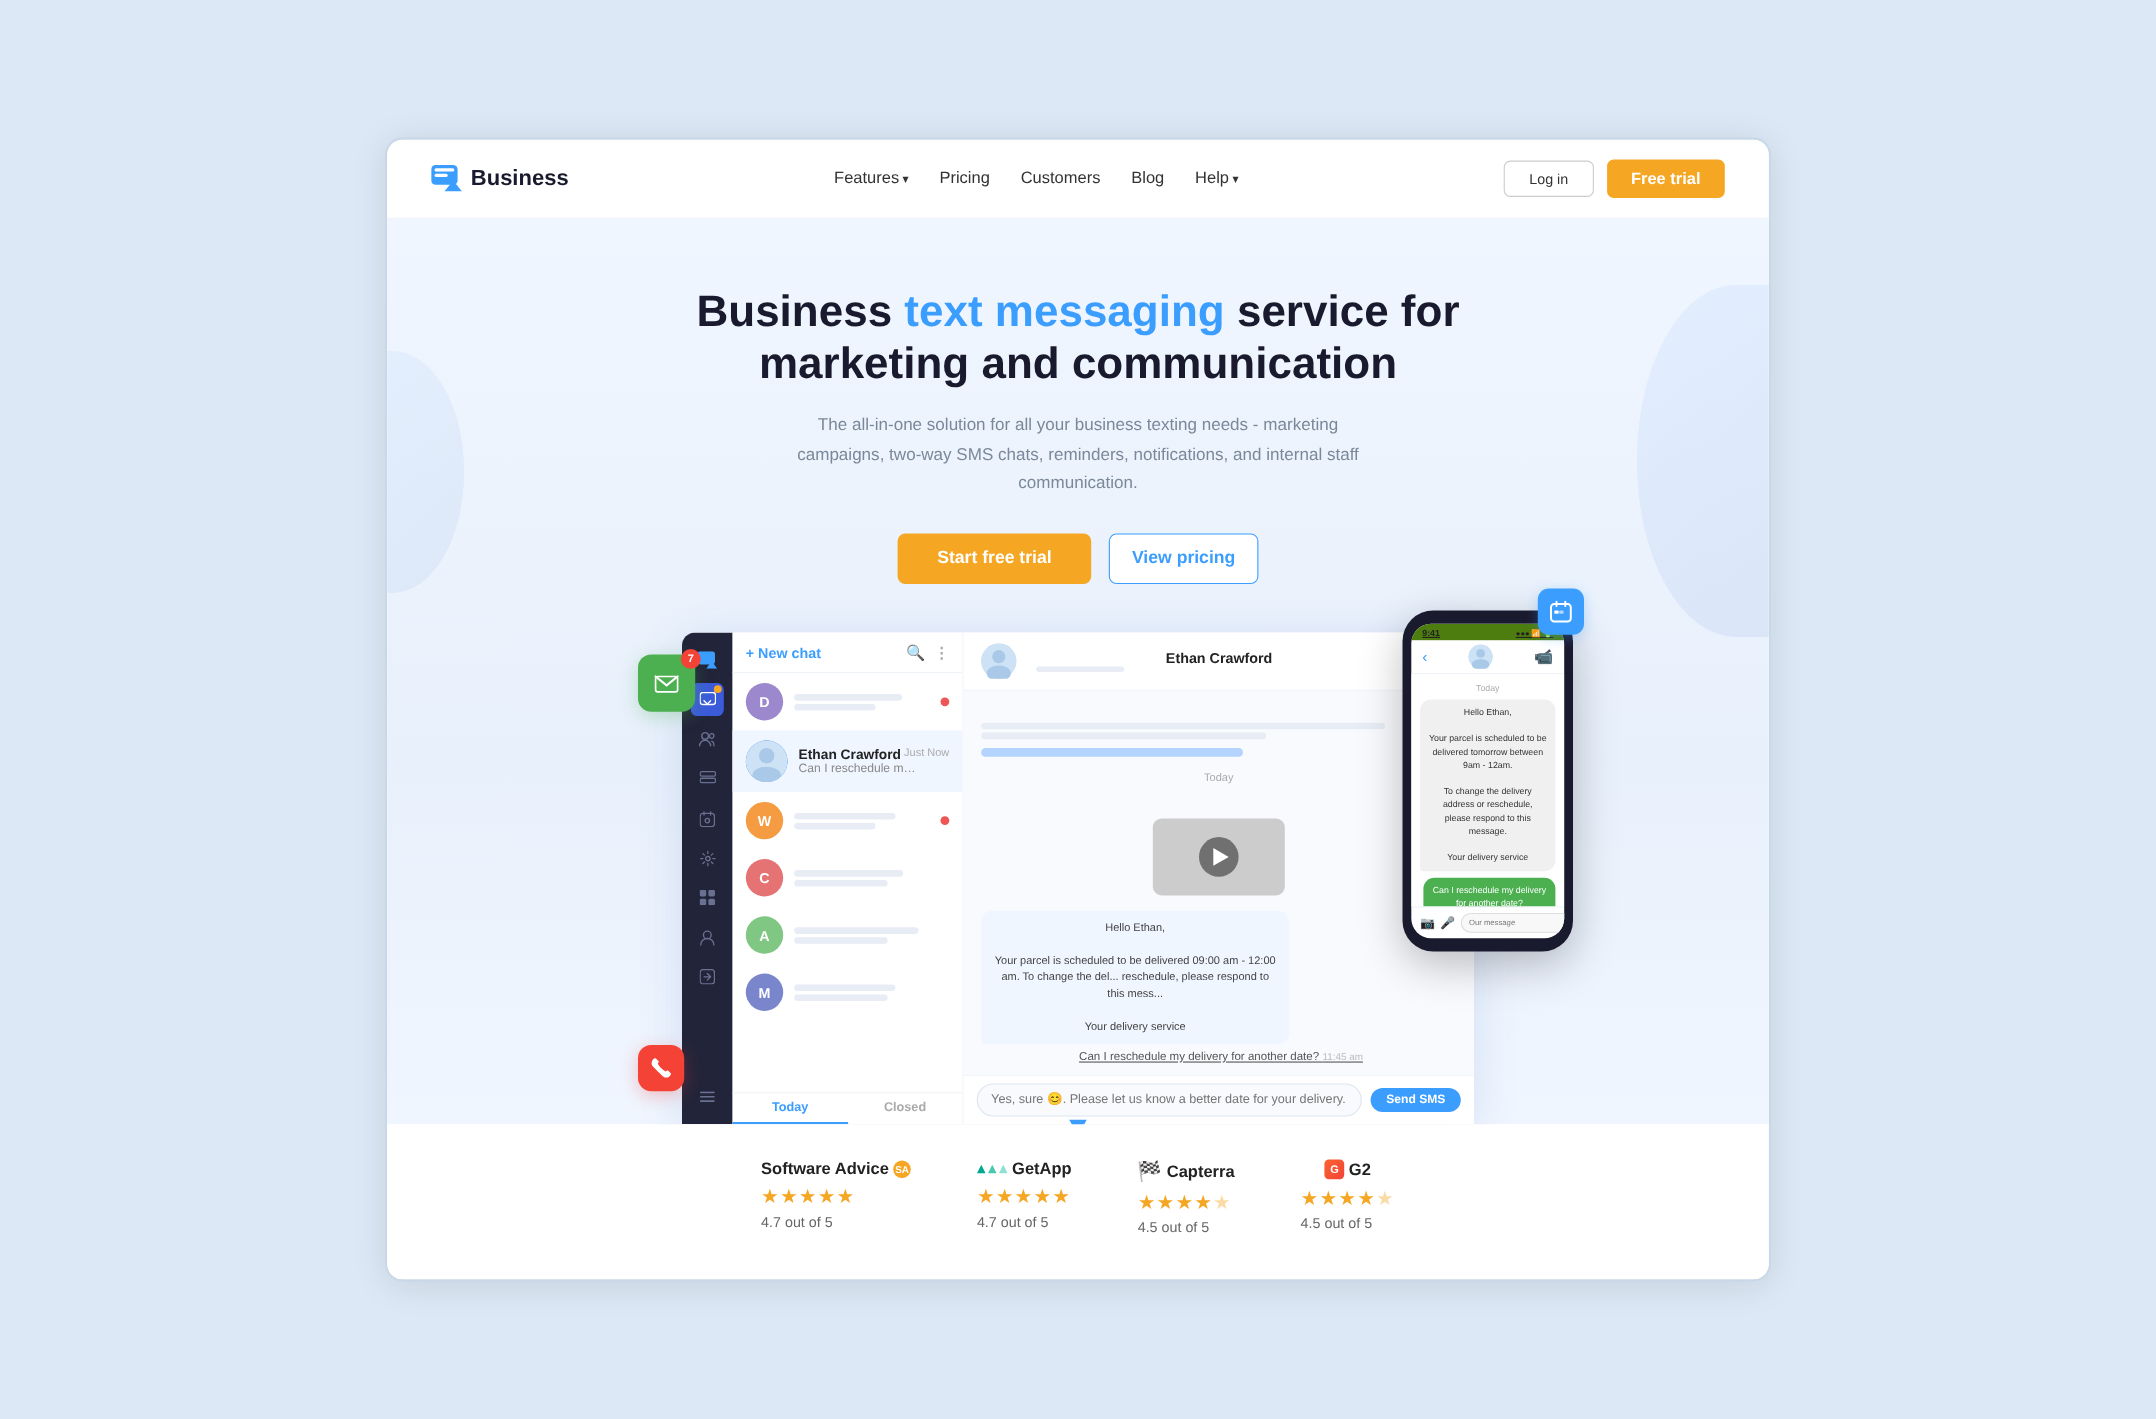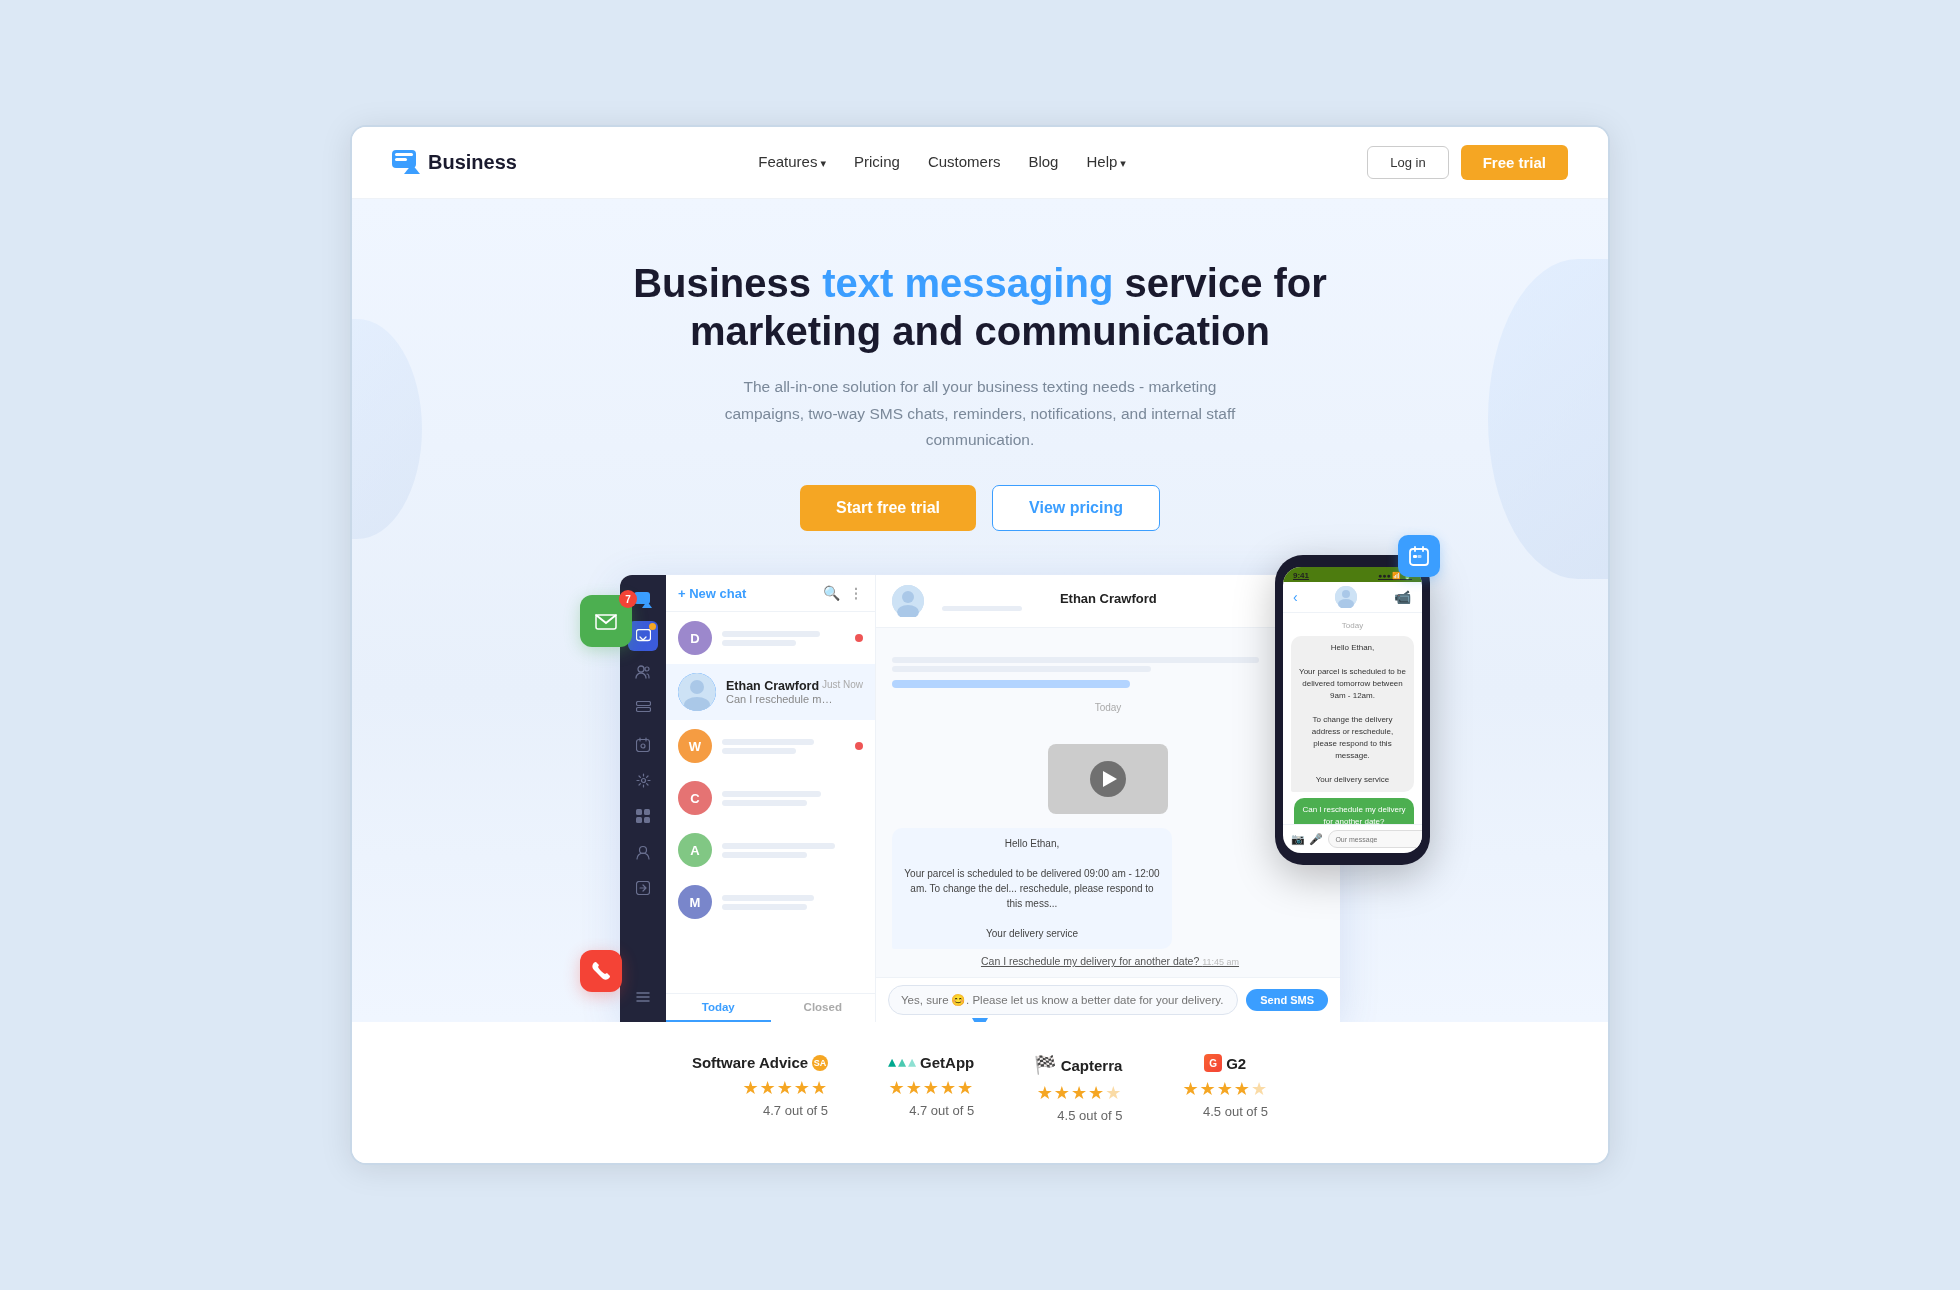--- a/index.html
+++ b/index.html
@@ -149,21 +149,21 @@
       padding: 14px 36px;
       border: none;
       border-radius: 7px;
       background: #f5a623;
       color: #fff;
       font-size: 16px;
       font-weight: 600;
       cursor: pointer;
     }
     .btn-view-pricing {
-      padding: 13px 36px;
+      padding: 13px 20px;
       border: 1.5px solid #3b9eff;
       border-radius: 7px;
       background: #fff;
       color: #3b9eff;
       font-size: 16px;
       font-weight: 600;
       cursor: pointer;
     }
     
     .app-mockup {
@@ -515,21 +515,21 @@
     }
     
     .ratings-section {
       display: flex;
       justify-content: center;
       gap: 60px;
       padding: 32px 40px 40px 40px;
       background: #fff;
     }
     .rating-item {
-      text-align: right;
+      text-align: left;
     }
     .rating-logo {
       font-size: 15px;
       font-weight: 700;
       color: #222;
       margin-bottom: 6px;
       display: flex;
       align-items: center;
       justify-content: center;
       gap: 4px;

